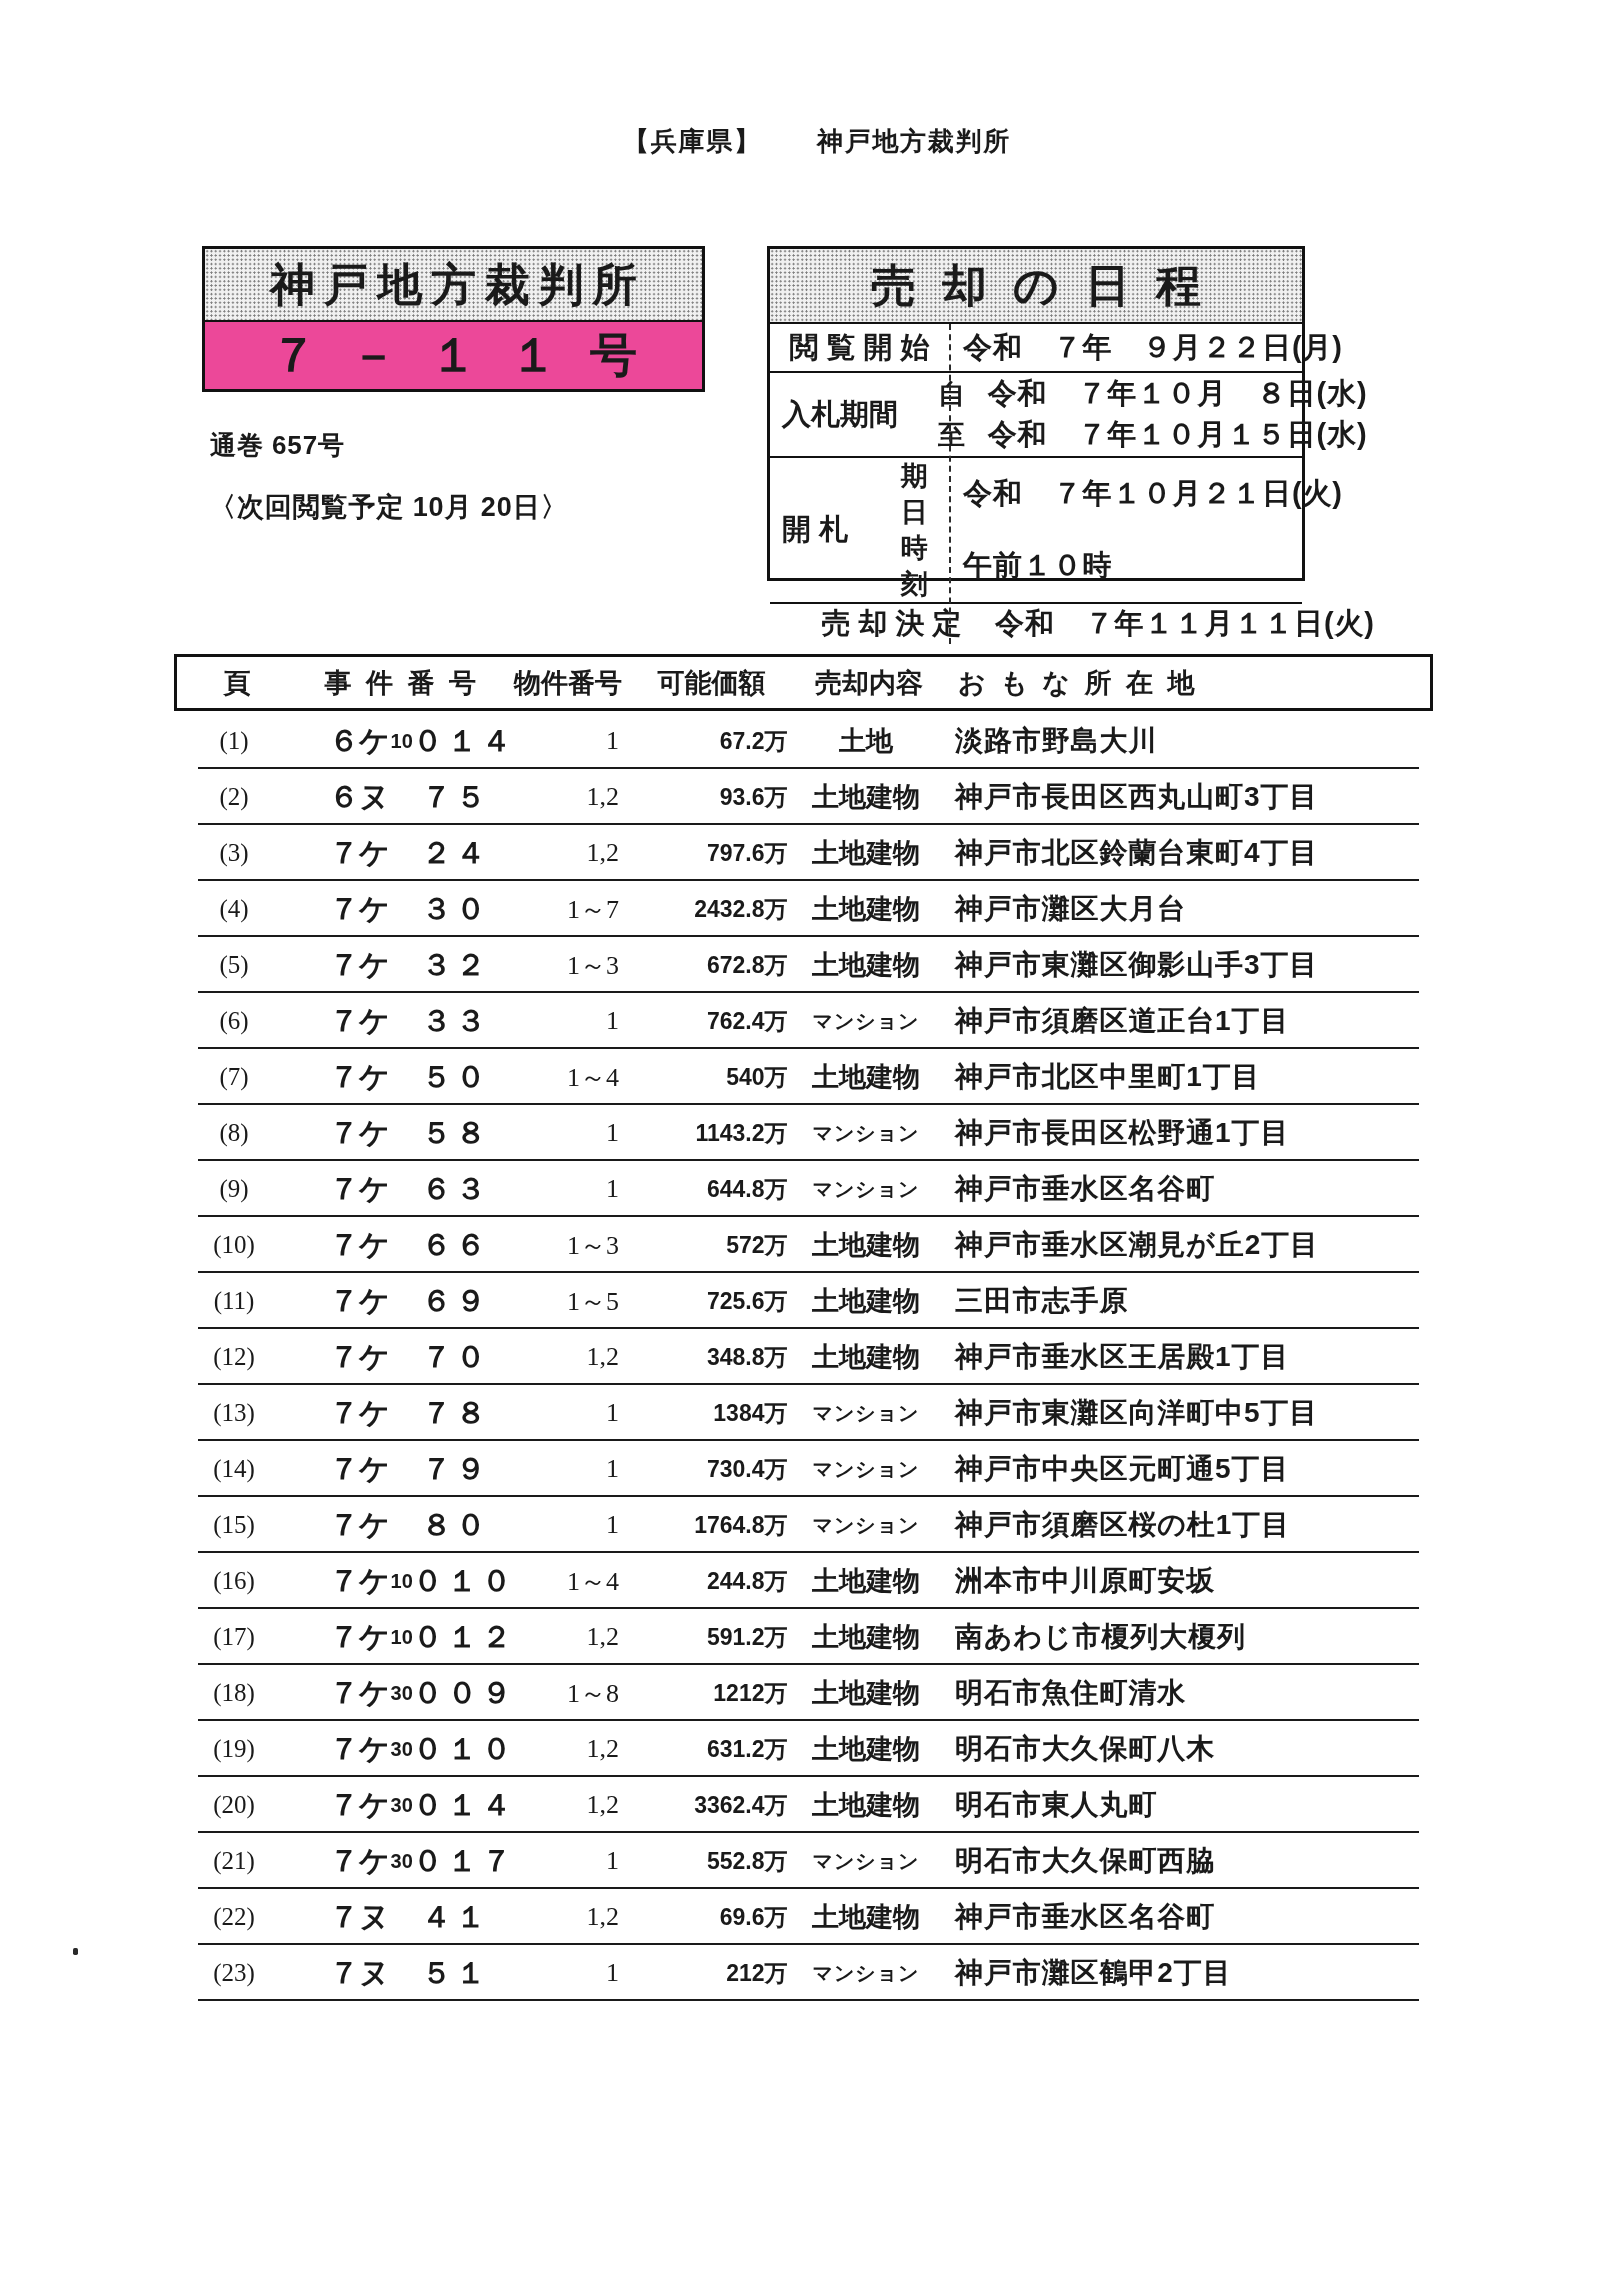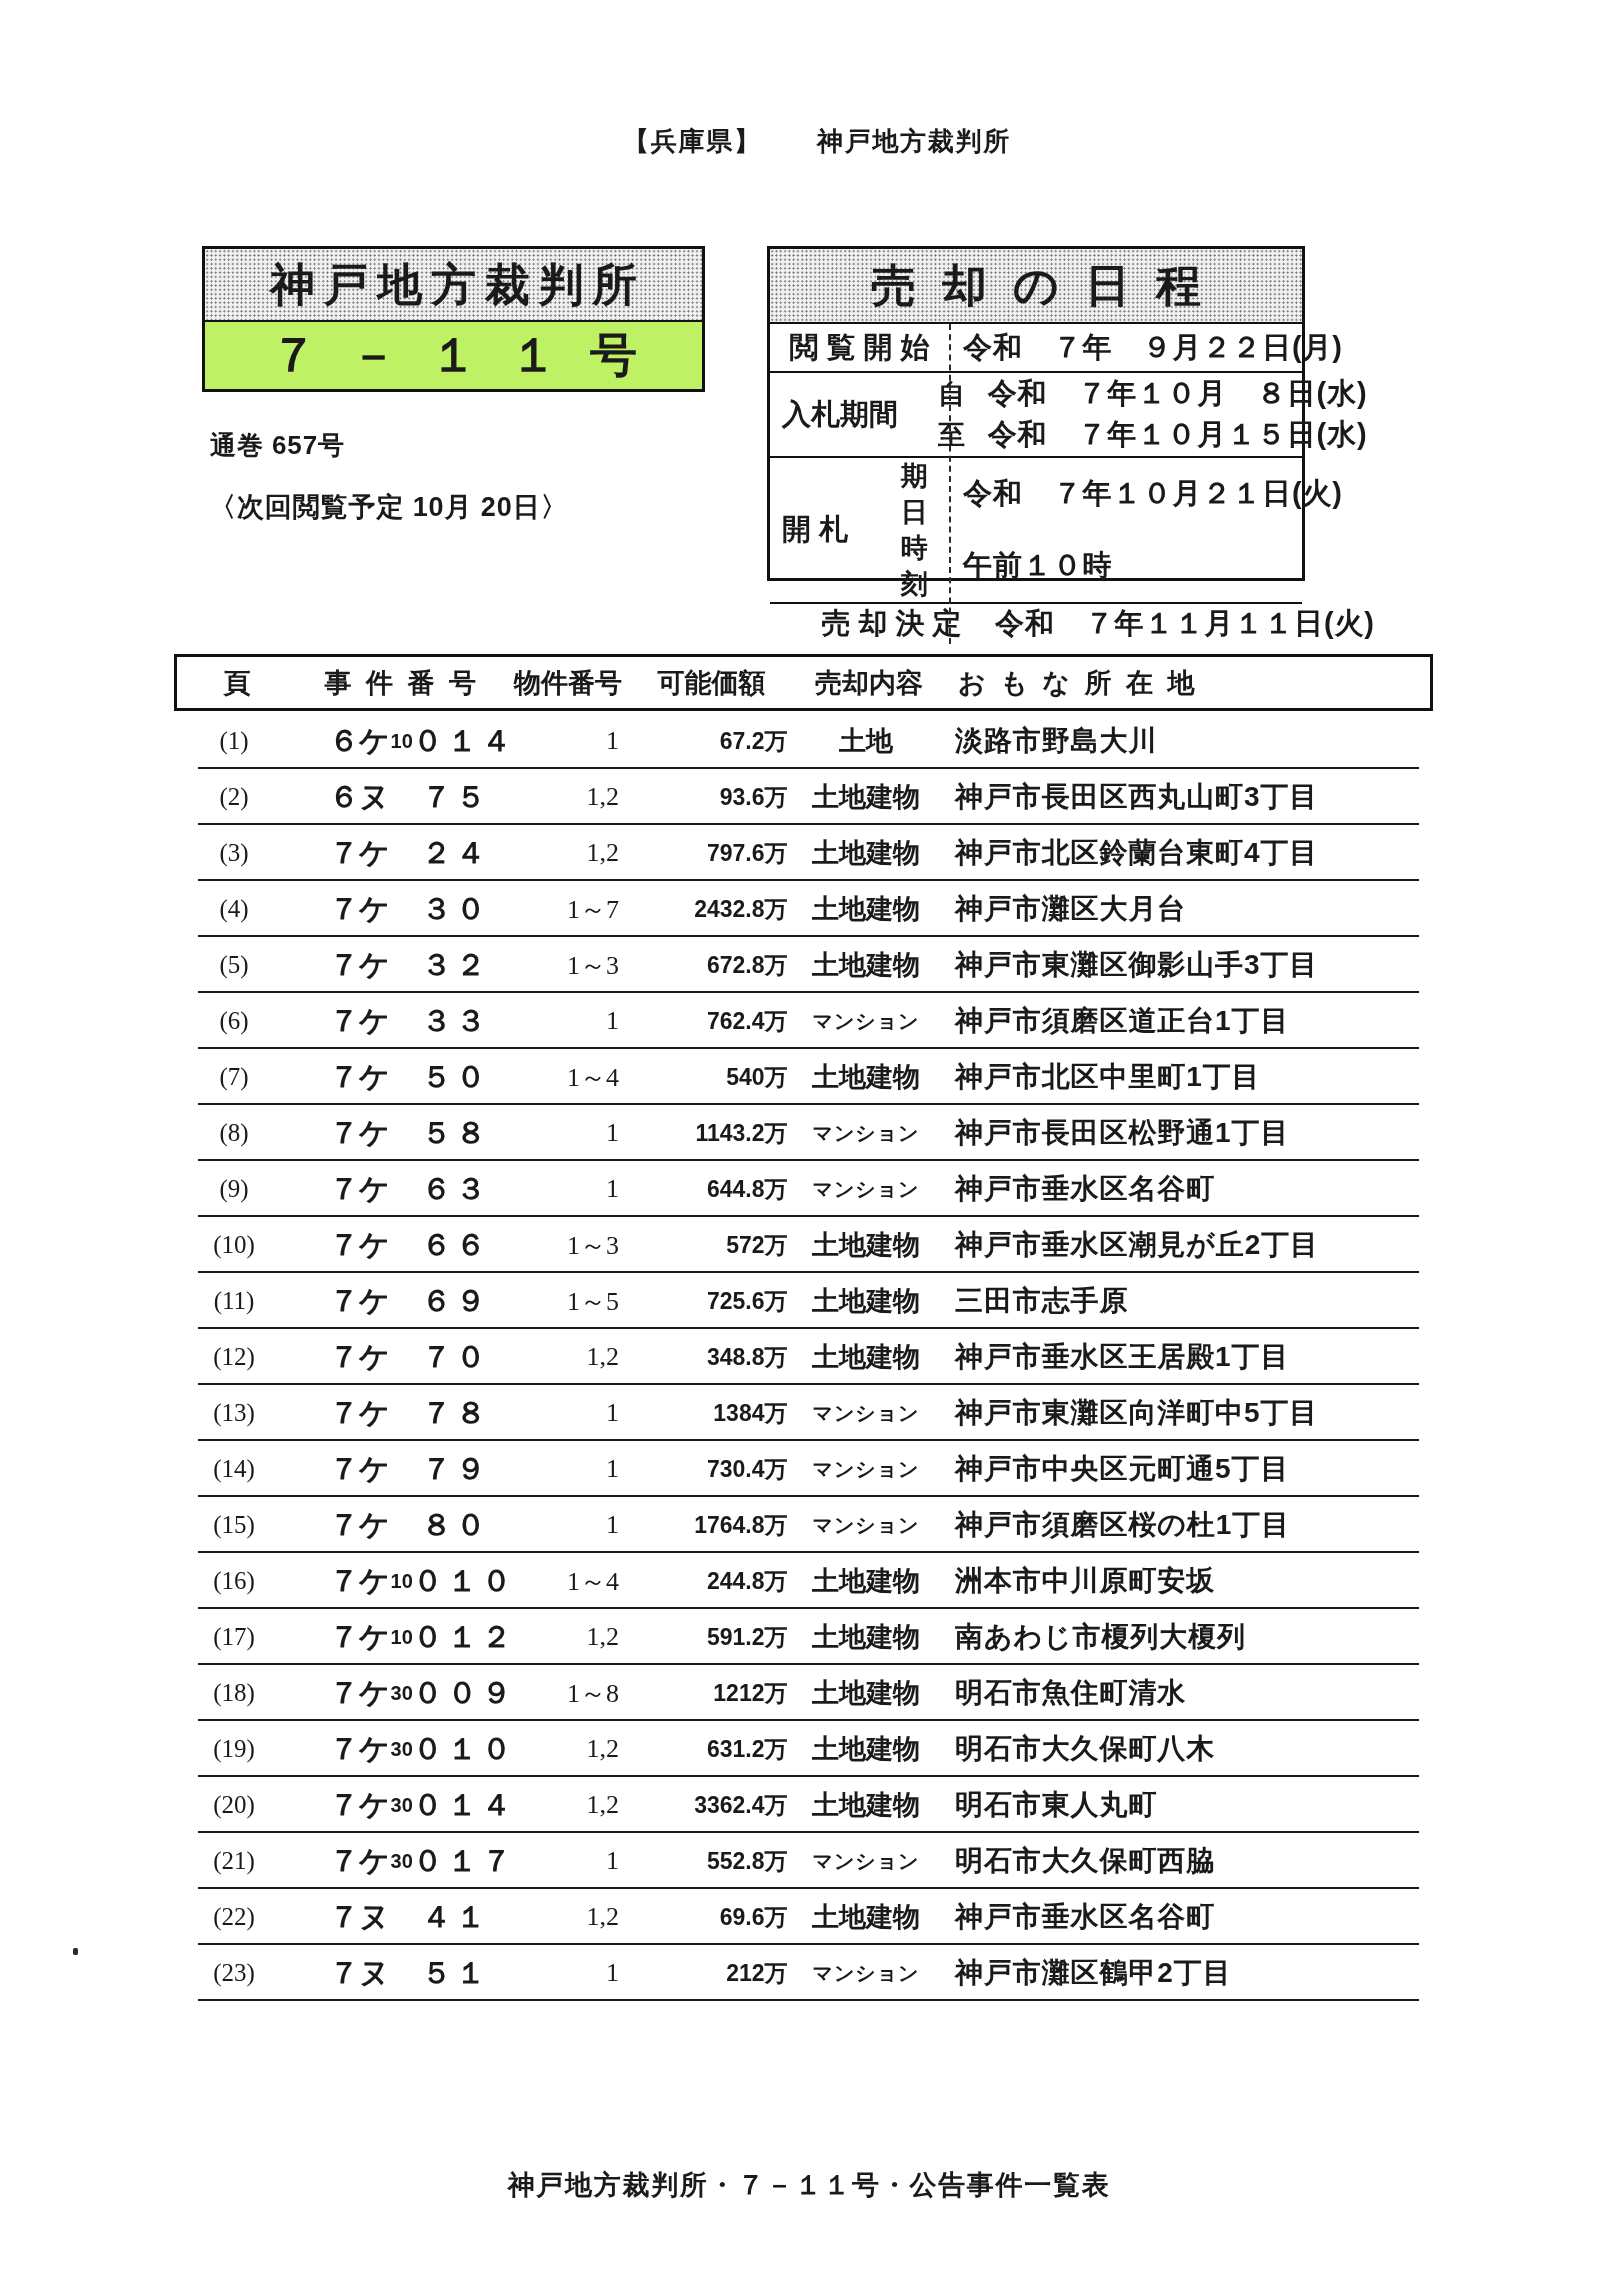--- a/index.html
+++ b/index.html
@@ -20,21 +20,21 @@
   
   .court-box{
     position:absolute;left:202px;top:246px;width:503px;height:146px;
     border:3.5px solid #111;box-sizing:border-box;display:flex;flex-direction:column;
   }
   .court-box-title{
     flex:0 0 71px;border-bottom:2.6px solid #111;display:flex;align-items:center;justify-content:center;
     font-size:45px;font-weight:800;letter-spacing:8.7px;text-indent:8.7px;
   }
   .court-box-issue{
-    flex:1;display:flex;align-items:center;justify-content:center;background:#bef264;
+    flex:1;display:flex;align-items:center;justify-content:center;background:#ec4899;
     font-size:47px;font-weight:800;letter-spacing:33px;text-indent:33px;text-align:right;
   }
   .volume-note{position:absolute;left:210px;top:428px;font-size:26px;font-weight:600;letter-spacing:0.9px;}
   .next-viewing{position:absolute;left:209px;top:489px;font-size:27px;font-weight:600;letter-spacing:0.9px;}
   
   .schedule-box{
     position:absolute;left:767px;top:246px;width:538px;height:335px;
     border:3.5px solid #111;box-sizing:border-box;display:flex;flex-direction:column;
   }
   .schedule-title{
@@ -482,16 +482,15 @@
       </div>
       <div class="col-item cell-item">1</div>
       <div class="col-price cell-price">212万</div>
       <div class="col-kind cell-kind" data-kind="マンション">マンション</div>
       <div class="col-location cell-location">神戸市灘区鶴甲2丁目</div>
     </div>
   </div>
 
   <div class="stray-dot"></div>
 
-  <div class="doc-footer">神戸地方裁判所・７－１１号・公告事件一覧表</div>
 
 </div>
 
 
 </body></html>

